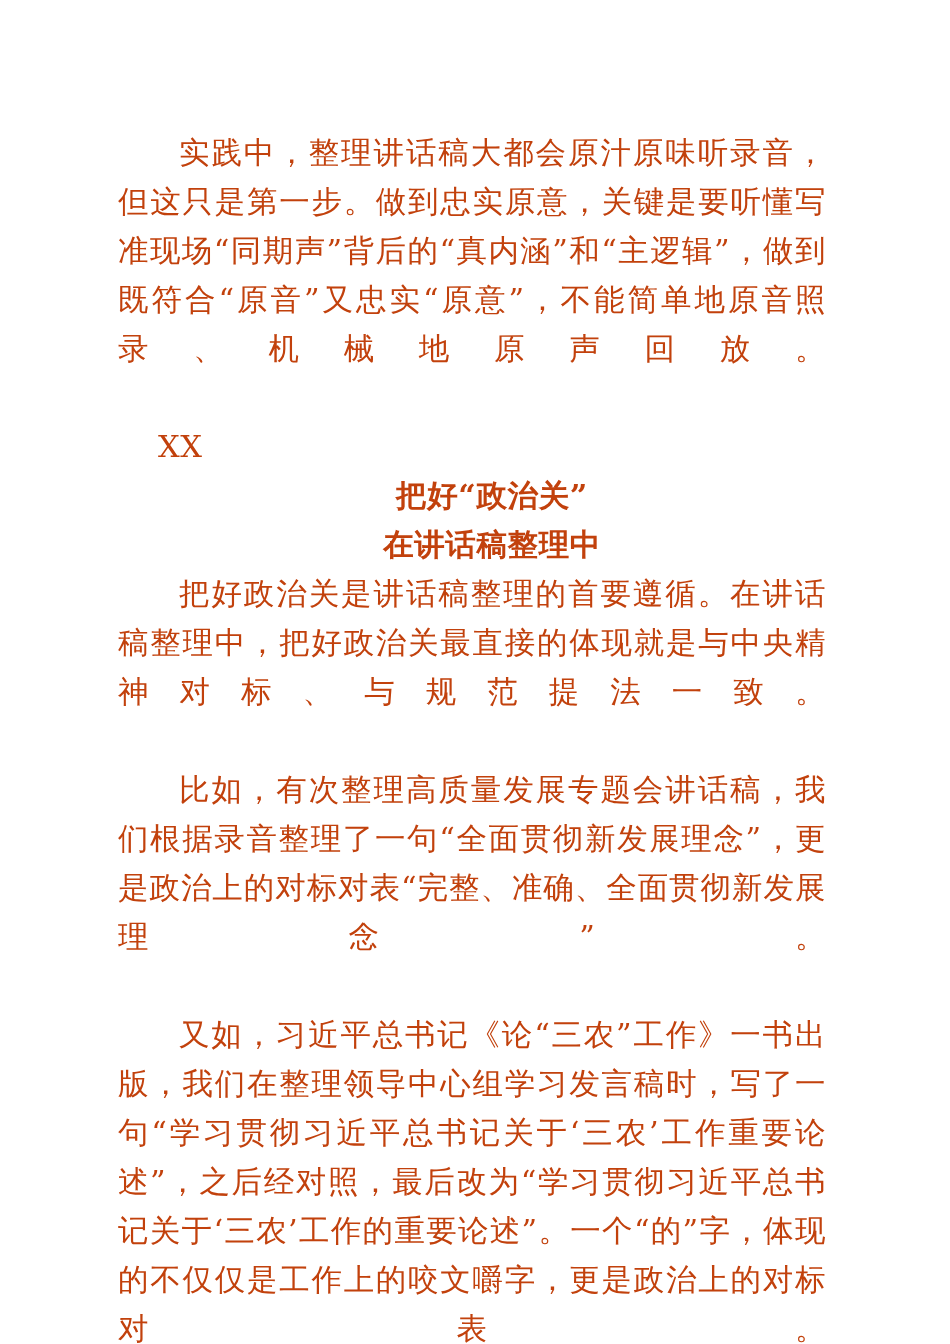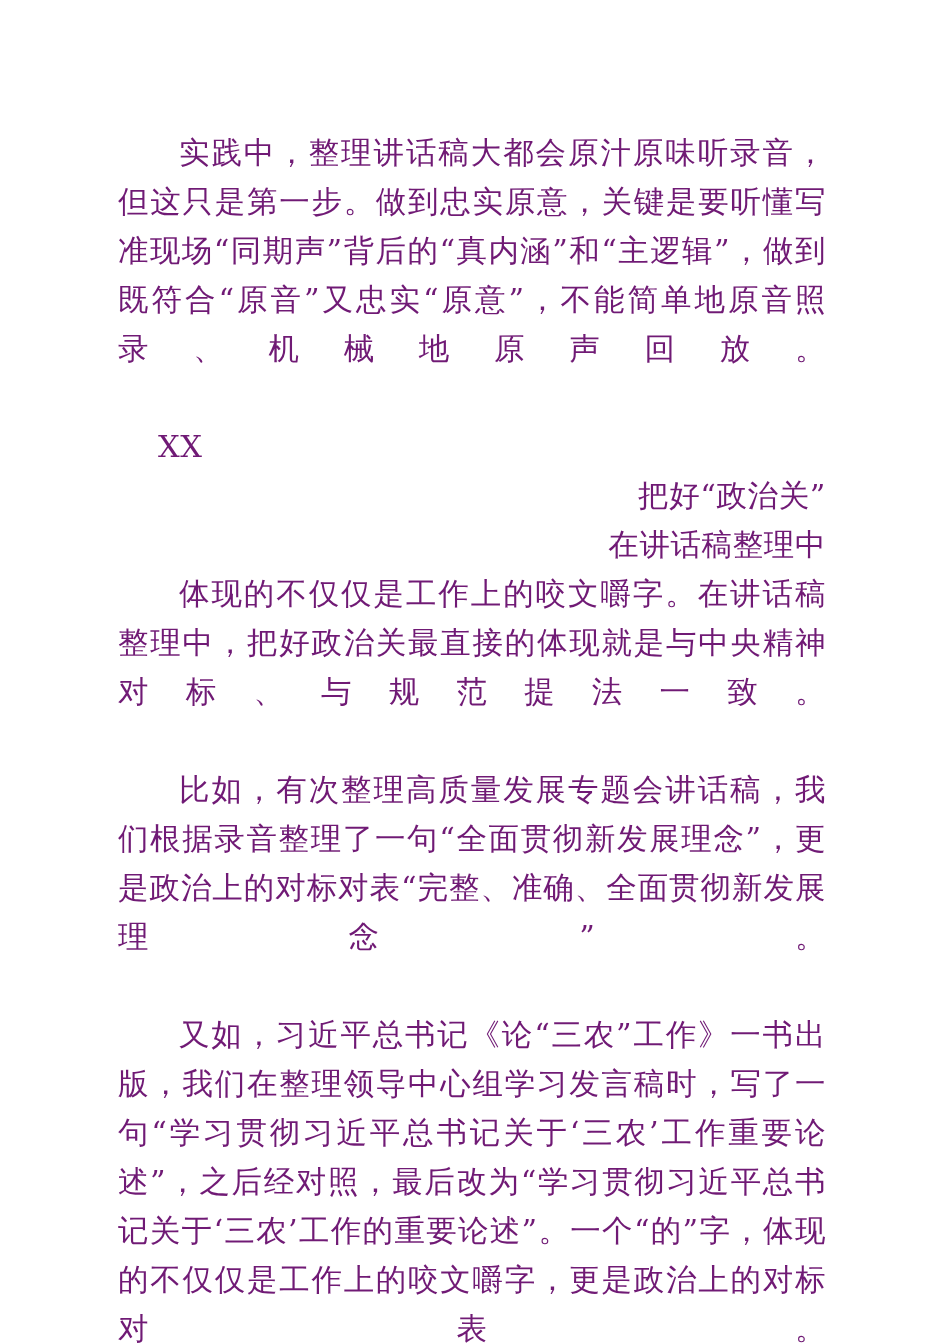--- a/index.html
+++ b/index.html
@@ -25,21 +25,21 @@
     width: 708px;
   }
 
   
   .para,
   .heading-line,
   .marker-line {
     font-family: "DejaVu Serif", "Liberation Serif", serif;
     font-size: 30.5px;
     line-height: 49px;
-    color: #701a75;
+    color: #c2410c;
     margin: 0;
     text-align: justify;
     text-justify: inter-character;
     letter-spacing: 0.6px;
     word-break: break-all;
     -webkit-font-smoothing: antialiased;
   }
 
   
   .para {
@@ -55,41 +55,42 @@
 
   
   .marker-line {
     text-indent: 40px;
     text-align: left;
     letter-spacing: 0.5px;
   }
 
   .heading-line {
     text-indent: 40px;
-    text-align: right;
+    text-align: center;
+    font-weight: bold;
   }
 
   .marker-line {
     font-family: "DejaVu Serif", "Liberation Serif", serif;
   }
 </style>
 </head>
 <body>
 
 <div class="page">
   <div class="doc-body">
 
     <p class="para">实践中，整理讲话稿大都会原汁原味听录音，但这只是第一步。做到忠实原意，关键是要听懂写准现场“同期声”背后的“真内涵”和“主逻辑”，做到既符合“原音”又忠实“原意”，不能简单地原音照录、机械地原声回放。</p>
 
     <p class="marker-line">XX</p>
 
     <p class="heading-line">把好“政治关”</p>
 
     <p class="heading-line">在讲话稿整理中</p>
 
-    <p class="para">体现的不仅仅是工作上的咬文嚼字。在讲话稿整理中，把好政治关最直接的体现就是与中央精神对标、与规范提法一致。</p>
+    <p class="para">把好政治关是讲话稿整理的首要遵循。在讲话稿整理中，把好政治关最直接的体现就是与中央精神对标、与规范提法一致。</p>
 
     <p class="para">比如，有次整理高质量发展专题会讲话稿，我们根据录音整理了一句“全面贯彻新发展理念”，更是政治上的对标对表“完整、准确、全面贯彻新发展理念”。</p>
 
     <p class="para">又如，习近平总书记《论“三农”工作》一书出版，我们在整理领导中心组学习发言稿时，写了一句“学习贯彻习近平总书记关于‘三农’工作重要论述”，之后经对照，最后改为“学习贯彻习近平总书记关于‘三农’工作的重要论述”。一个“的”字，体现的不仅仅是工作上的咬文嚼字，更是政治上的对标对表。</p>
 
   </div>
 </div>
 
 </body></html>

